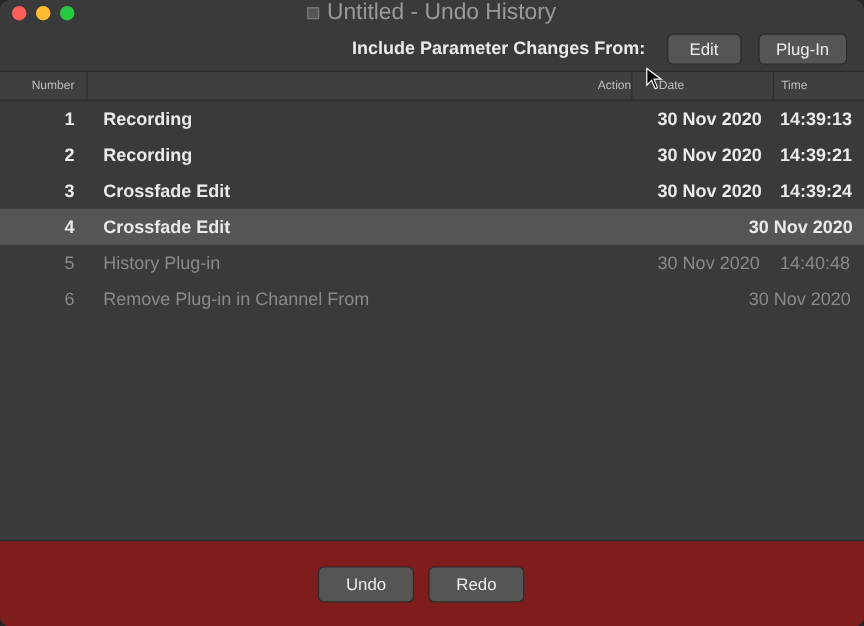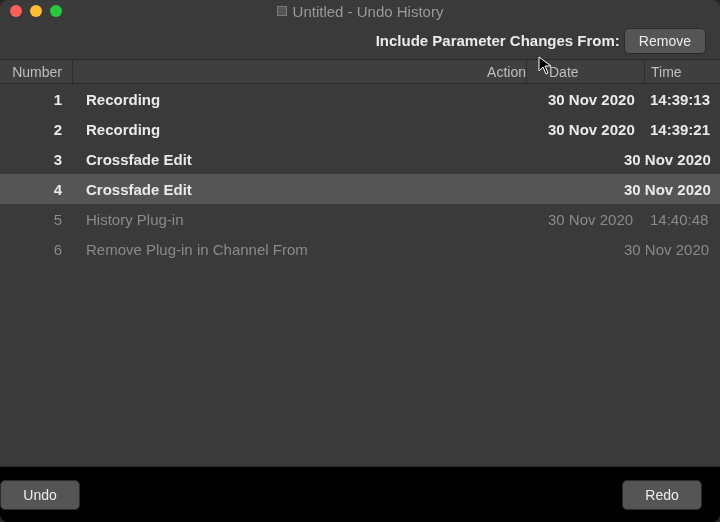--- a/index.html
+++ b/index.html
@@ -14,57 +14,57 @@
     height: 22px; background: #3a3a3a; display: flex; align-items: center;
     position: relative; border-top-left-radius:8px; border-top-right-radius:8px;
   }
   .traffic { display:flex; gap:8px; padding-left:10px; }
   .traffic .dot { width:12px; height:12px; border-radius:50%; }
   .dot.red { background:#ff5f57; }
   .dot.yellow { background:#febc2e; }
   .dot.green { background:#28c840; }
   .titlebar-title {
     position:absolute; left:0; right:0; text-align:center;
-    color:#9a9a9a; font-size:15px; pointer-events:none;
+    color:#9a9a9a; font-size:19px; pointer-events:none;
     display:flex; align-items:center; justify-content:center; gap:6px;
   }
   .title-icon { width:10px; height:10px; border:1px solid #7a7a7a; display:inline-block; background:#555; }
   .toolbar {
     height: 38px; background:#3a3a3a; display:flex; align-items:center;
-    justify-content:flex-end; padding: 0 14px 0 0; gap:0;
+    justify-content:flex-end; padding: 0 14px 0 0; gap:14px;
     border-bottom:1px solid #2a2a2a;
     position:relative;
   }
   .toolbar-label { color:#eaeaea; font-size:15px; font-weight:600; margin-right:4px; }
   .btn {
     background:#555; color:#ededed; border:1px solid #2b2b2b;
     border-radius:5px; padding:4px 14px; font-size:14px; cursor:pointer;
     min-width:62px; text-align:center;
   }
   .table-head {
     display:flex; height:24px; background:#3f3f3f; color:#bfbfbf;
-    font-size:14px; align-items:center; border-bottom:1px solid #2a2a2a;
+    font-size:10px; align-items:center; border-bottom:1px solid #2a2a2a;
   }
   .col-num   { width:72px;  padding-right:10px; text-align:right; }
   .col-action{ flex:1;      padding-left:14px;justify-content:flex-end; }
   .col-date  { width:118px; padding-left:22px; }
   .col-time  { width:76px;  padding-left:6px; }
   .col-sep { border-left:1px solid #2e2e2e; height:100%; display:flex; align-items:center; }
   .rows { flex:1; overflow:auto; background:#3a3a3a; }
   .row {
     display:flex; height:30px; align-items:center; color:#eaeaea;
     font-size:15px; font-weight:600;
   }
   .row .col-num { font-weight:700; }
   .row.selected { background:#555555; }
   .row.future { color:#8a8a8a; font-weight:400; }
   .row.future .col-num { font-weight:400; }
   .footer {
-    height:56px; background:#000000; border-top:1px solid #2a2a2a;
-    display:flex; align-items:center; justify-content:space-between;
+    height:72px; background:#7f1d1d; border-top:1px solid #2a2a2a;
+    display:flex; align-items:center; justify-content:center;
     gap:12px; padding-right:18px;
   }
   .footer .btn { min-width:80px; padding:6px 18px; }
   .cursor {
     position:absolute; left:538px; top:34px; width:16px; height:20px; pointer-events:none;
   }
 </style>
 </head>
 <body>
 
@@ -77,21 +77,22 @@
       <span class="dot green"></span>
     </div>
     <div class="titlebar-title">
       <span class="title-icon"></span>
       <span>Untitled - Undo History</span>
     </div>
   </div>
 
   <div class="toolbar">
     <span class="toolbar-label">Include Parameter Changes From:</span>
-    <button class="btn">Remove</button>
+    <button class="btn">Edit</button>
+    <button class="btn">Plug-In</button>
     <svg class="cursor" viewBox="0 0 16 20">
       <path d="M1 1 L1 15 L5 11 L8 18 L10 17 L7 10 L13 10 Z" fill="#000" stroke="#fff" stroke-width="1"></path>
     </svg>
   </div>
 
   <div class="table-head">
     <div class="col-num">Number</div>
     <div class="col-action col-sep">
         <span>Action</span>
       </div>
@@ -113,20 +114,21 @@
       <div class="row">
         <div class="col-num">2</div>
         <div class="col-action">Recording</div>
         <div class="col-date">30 Nov 2020</div>
         <div class="col-time">14:39:21</div>
       </div>
       <div class="row">
         <div class="col-num">3</div>
         <div class="col-action">Crossfade Edit</div>
         <div class="col-date">30 Nov 2020</div>
+        <div class="col-time">14:39:24</div>
       </div>
       <div class="row selected">
         <div class="col-num">4</div>
         <div class="col-action">Crossfade Edit</div>
         <div class="col-date">30 Nov 2020</div>
       </div>
       <div class="row future">
         <div class="col-num">5</div>
         <div class="col-action">History Plug-in</div>
         <div class="col-date">30 Nov 2020</div>

